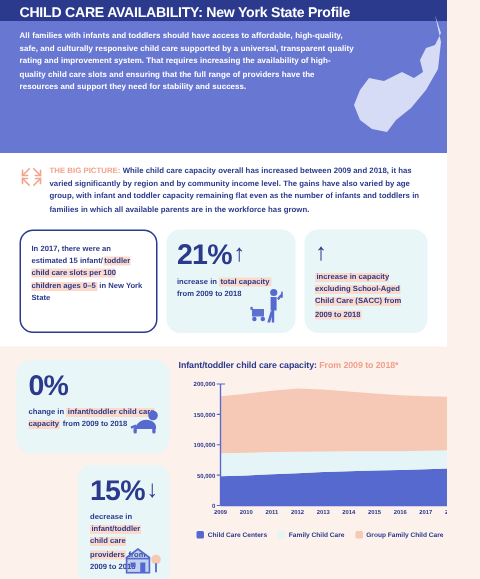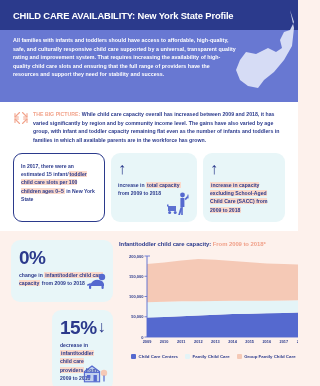--- a/index.html
+++ b/index.html
@@ -7,21 +7,21 @@
     width:298px;height:386px;
     background:#fdf1ec;
     font-family:"Liberation Sans", sans-serif;
     overflow:hidden;
     position:relative;
   }
   .page{width:298px;height:386px;position:relative;background:#ffffff;}
 
   
   .hdr{position:relative;background:#6878d2;padding:0;overflow:hidden;height:102px;}
-  .hdr-bar{background:#2b3a8c;height:30px;display:flex;align-items:center;padding:0 0 0 13px;}
+  .hdr-bar{background:#2b3a8c;height:14px;display:flex;align-items:center;padding:0 0 0 13px;}
   .hdr-title{font-size:9.4px;font-weight:bold;color:#ffffff;letter-spacing:-0.15px;white-space:nowrap;}
   .hdr-title .t2{font-weight:bold;}
   .hdr-body{padding:6px 62px 6px 13px;}
   .hdr-body p{margin:0;font-size:5.3px;line-height:1.62;color:#ffffff;font-weight:bold;letter-spacing:0.05px;}
   .ny-shape{position:absolute;right:2px;top:8px;width:62px;height:84px;opacity:.95;}
 
   
   .bigpic{background:#ffffff;padding:8px 13px 8px 13px;position:relative;}
   .bigpic-inner{display:flex;gap:4px;align-items:flex-start;}
   .arrows{width:16px;flex:0 0 16px;padding-top:1px;}
@@ -104,20 +104,21 @@
   </div>
 
   <div class="statrow">
 
     <div class="statbox box1">
       <div class="stattext"><span>In 2017, there were an estimated 15 infant/</span><span class="hl">toddler child care slots per 100 children ages 0–5</span><span> in New York State</span></div>
     </div>
 
     <div class="statbox box2">
       <div class="bigstat">
+          <span>21%</span>
           <span class="arw">↑</span>
         </div>
       <div class="stattext"><span>increase in </span><span class="hl">total capacity</span><span> from 2009 to 2018</span></div>
       <div class="icon-worker">
         <svg viewBox="0 0 26 26" width="26" height="26">
           <g fill="#5569cf">
             <circle cx="16.5" cy="5" r="2.4"></circle>
             <path d="M14.4 8 h4 v9 h-1.6 v8 h-1.6 v-8 h-0.8 z"></path>
             <path d="M18.6 9 l2.6 -3 l1.2 0.9 l-2.6 3.3 z"></path>
             <rect x="21.4" y="4.4" width="1.1" height="4.2" rx="0.4"></rect>

